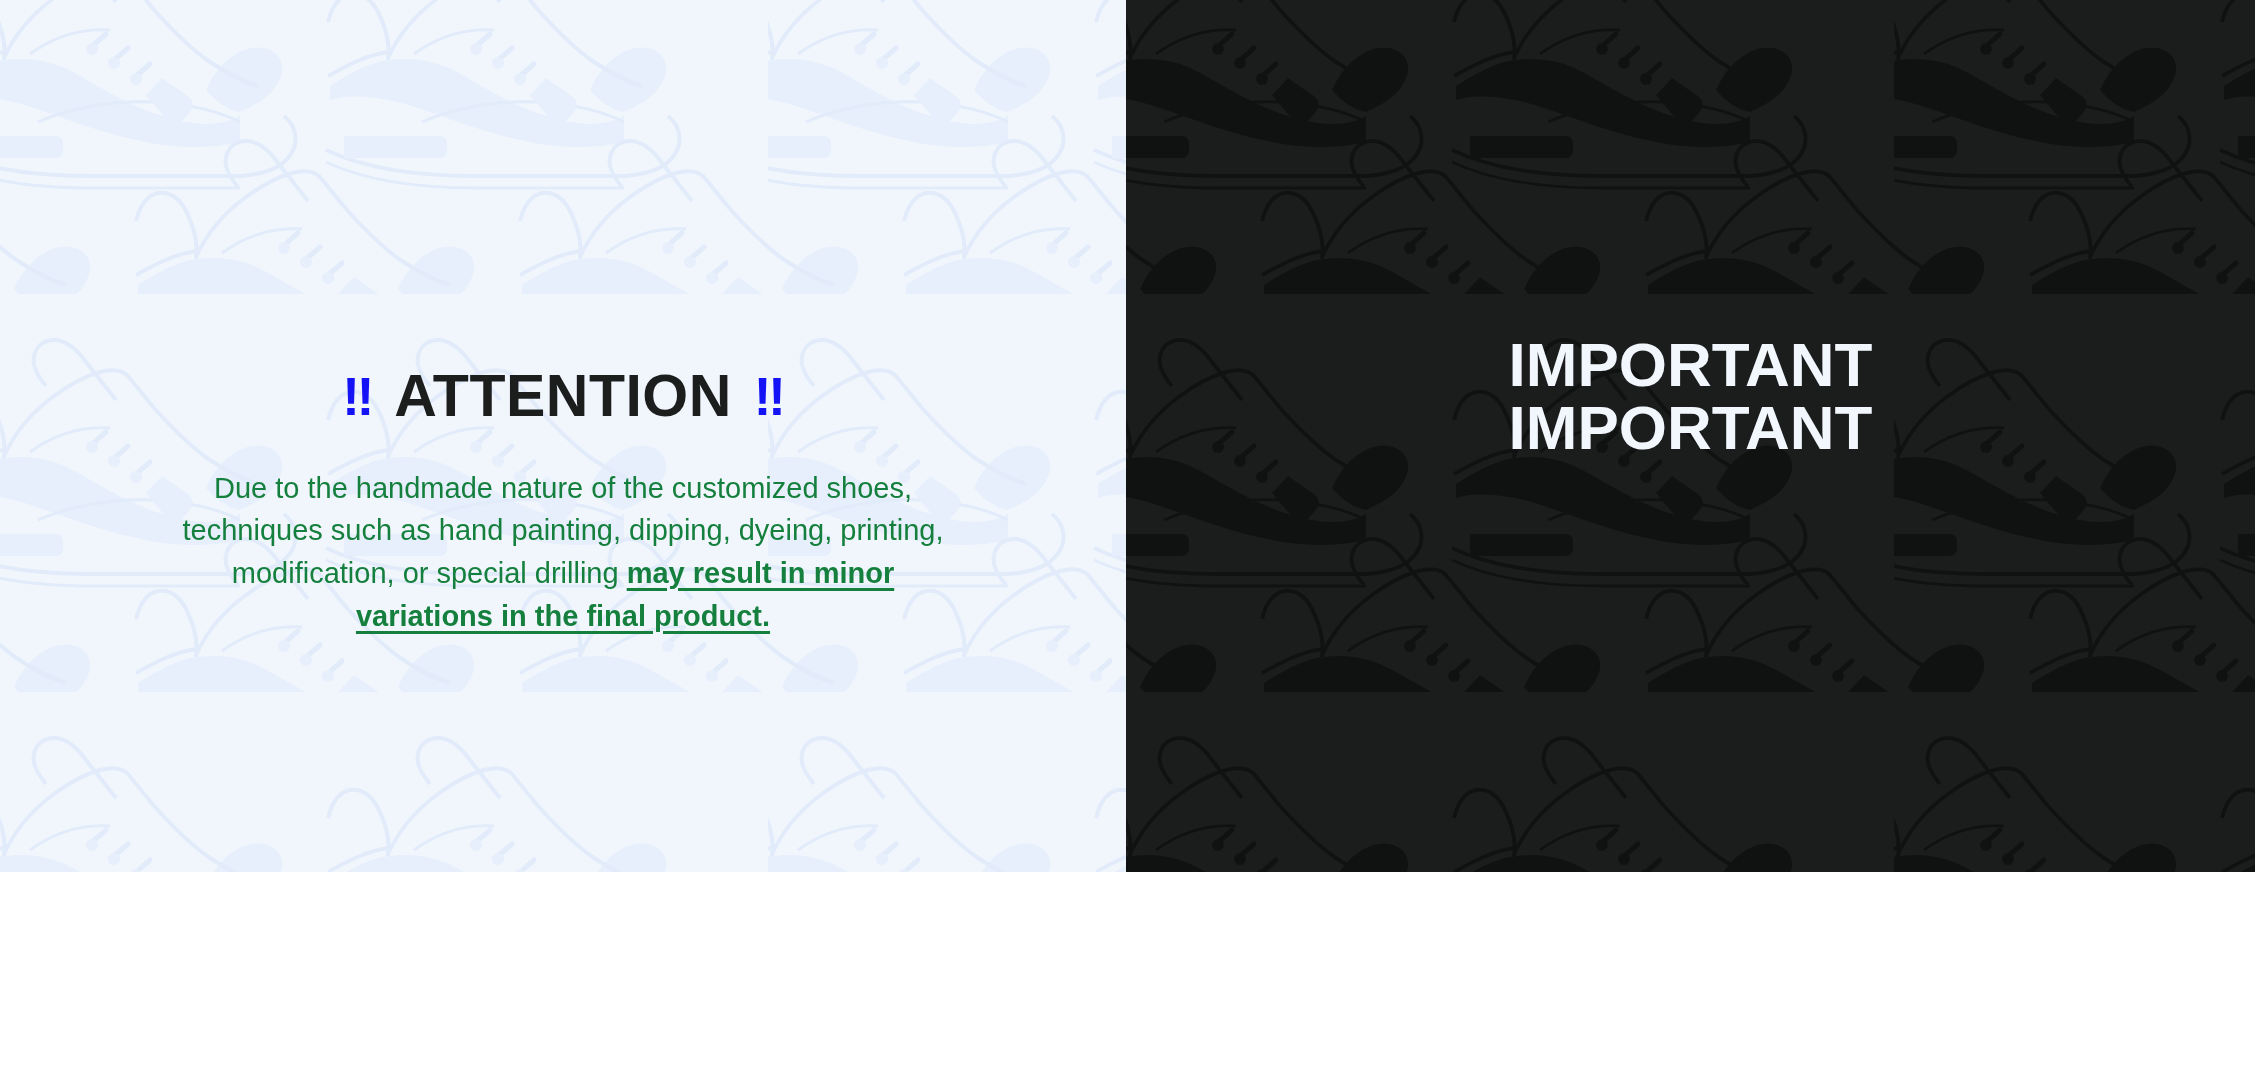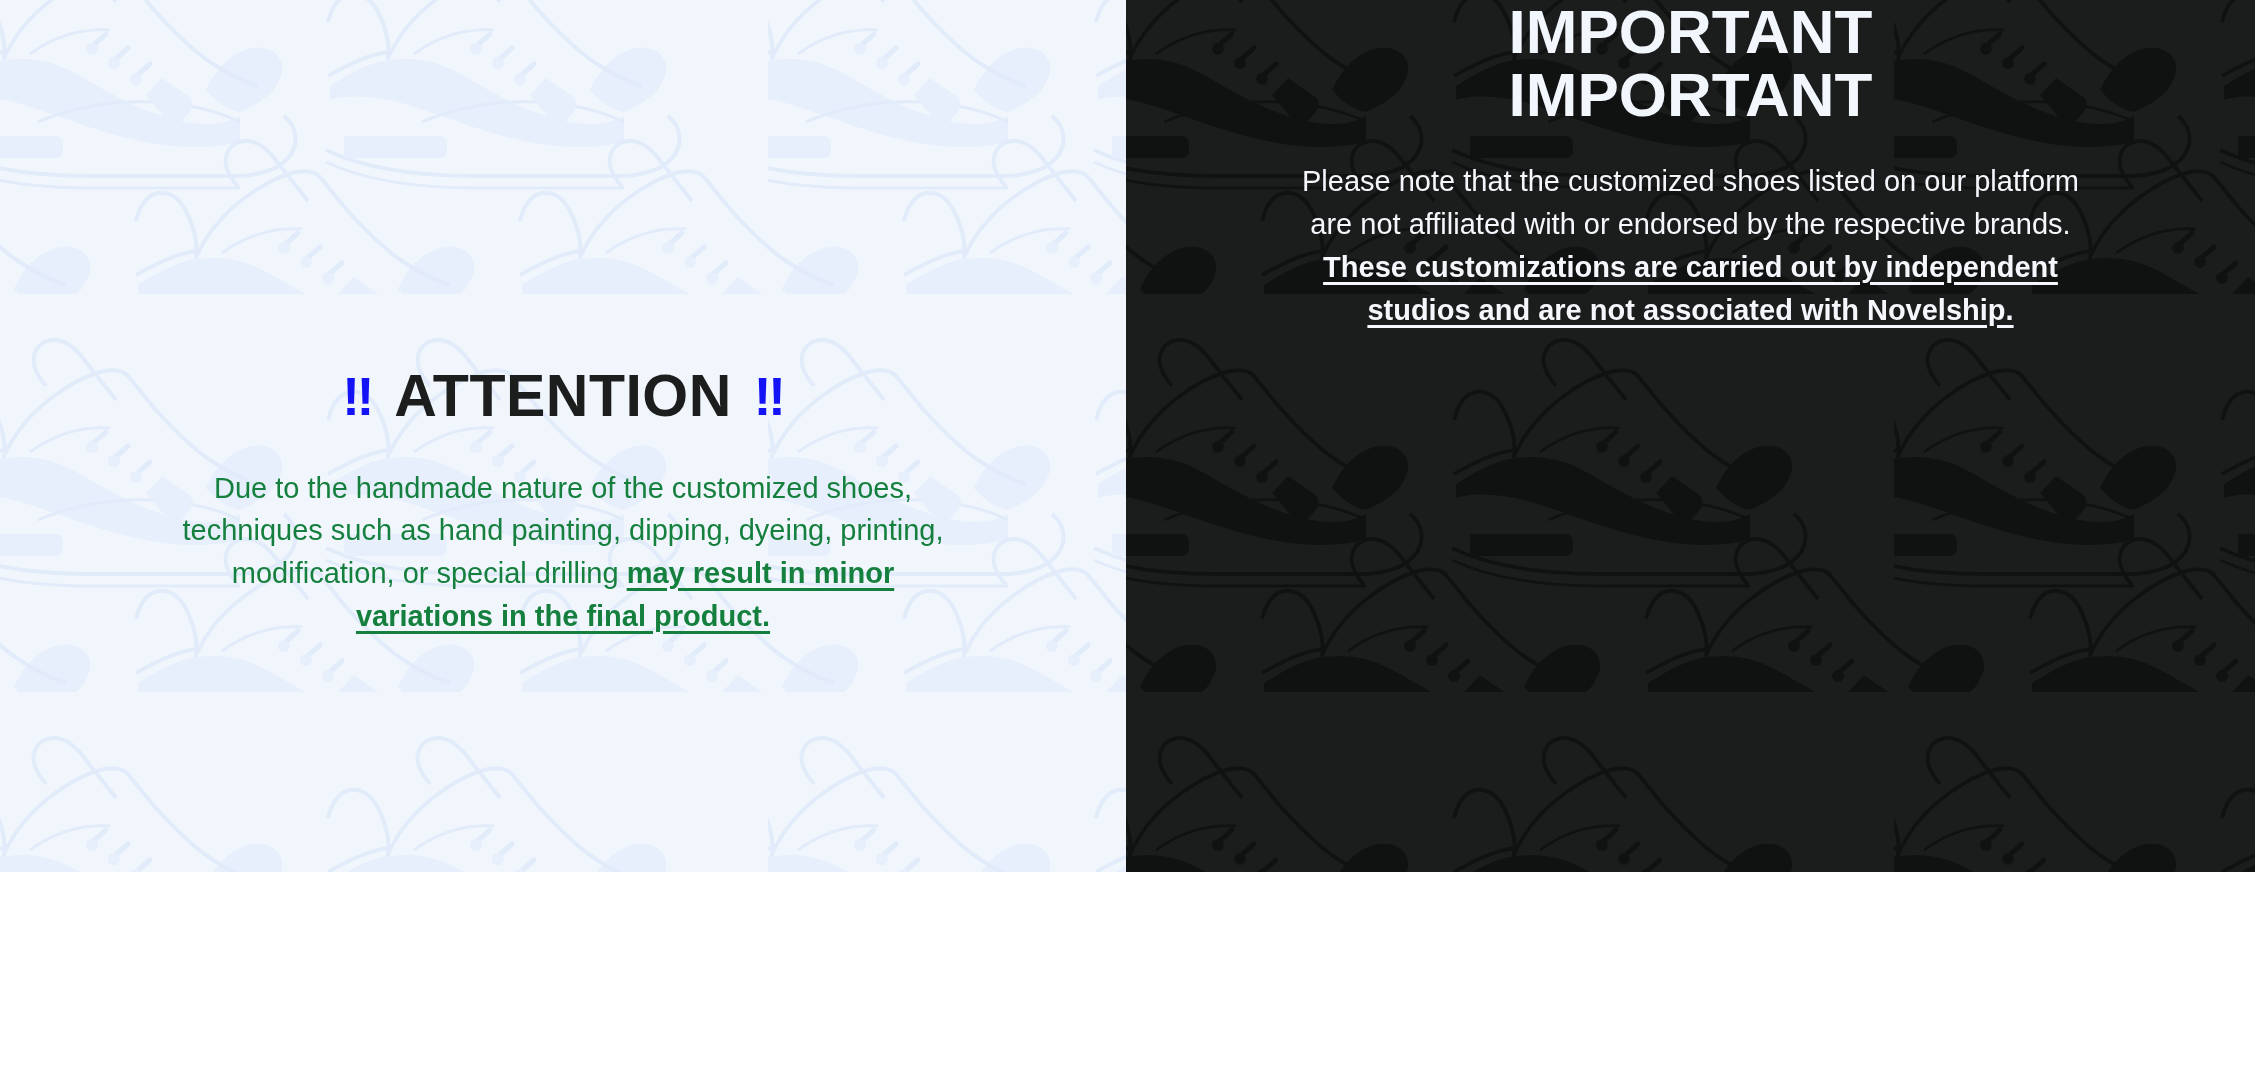--- a/index.html
+++ b/index.html
@@ -48,21 +48,21 @@
   .content {
     position: relative;
     z-index: 2;
     width: 100%;
     display: flex;
     flex-direction: column;
     align-items: center;
   }
 
   .content-left  { padding-top: 365px; }
-  .content-right { }
+  .content-right { padding-top: 333px; }
 
   .headline {
     margin: 0;
     font-weight: 900;
     letter-spacing: -0.5px;
     text-align: center;
     white-space: nowrap;
     font-stretch: condensed;
   }
 
@@ -228,17 +228,16 @@
           </pattern>
         </defs>
         <rect x="0" y="0" width="1129" height="1080" fill="#1b1d1d"></rect>
         <rect x="0" y="-240" width="1129" height="1520" fill="url(#patD)"></rect>
       </svg>
     </div>
 
     <div class="content content-right">
       <h1 class="headline headline-right"><span>IMPORTANT</span><br><span>IMPORTANT</span></h1>
 
-      <p class="body-copy body-right"><span>Please note that the customized shoes listed on our platform are not affiliated with or endorsed by the respective brands. </span><span class="emph">These customizations are carried out by independent studios and are not associated with Novelship.</span></p>
     </div>
   </section>
 
 </div>
 
 </body></html>

